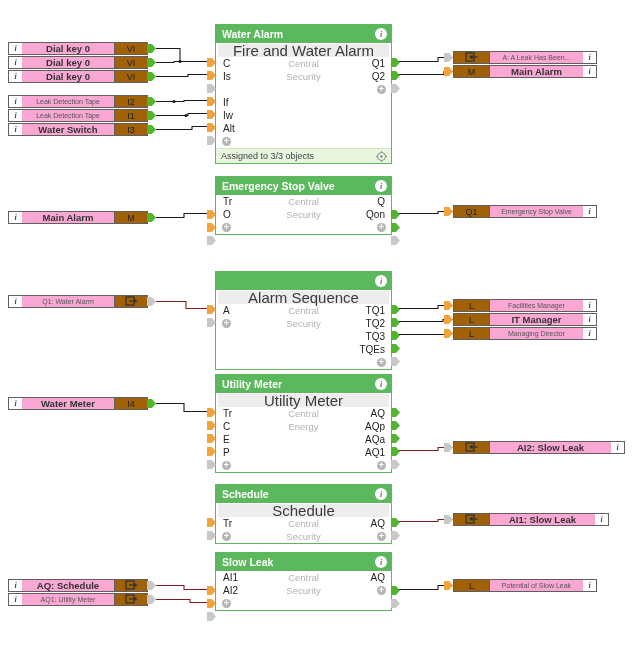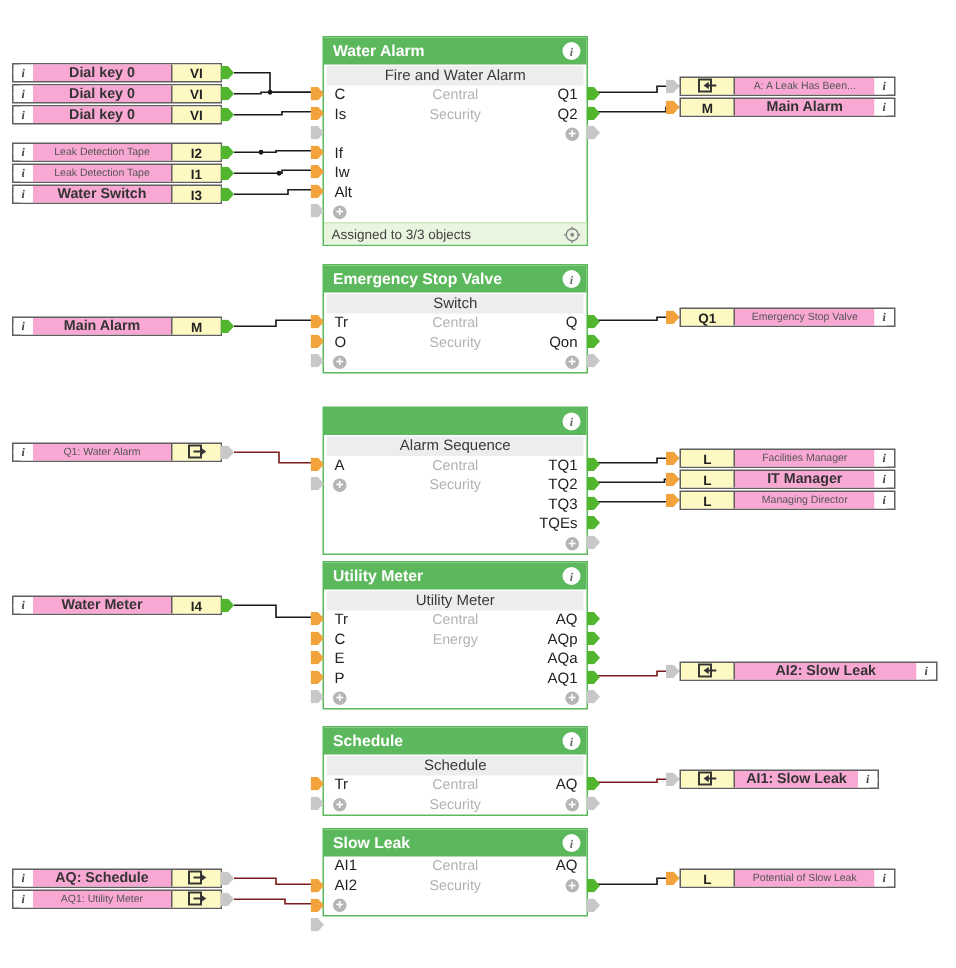--- a/index.html
+++ b/index.html
@@ -14,41 +14,41 @@
   .ionode{position:absolute;height:13px;display:flex;z-index:2;
     border:1px solid #5f5f5f;background:#fff;box-sizing:border-box;}
   .cap{width:13px;background:#fff;color:#444;font:italic bold 8px "Liberation Serif",serif;
     display:flex;align-items:center;justify-content:center;flex:0 0 auto;}
   .cap.l{border-radius:7px 0 0 7px;}
   .cap.r{border-radius:0 7px 7px 0;}
   .lbl{flex:1 1 auto;background:#f9a8d4;display:flex;align-items:center;
     justify-content:center;color:#333;font-weight:bold;font-size:9.5px;
     white-space:nowrap;overflow:hidden;}
   .lbl.sm{font-size:7px;font-weight:normal;color:#555;}
-  .typ{flex:0 0 auto;background:#fef9c3;display:flex;align-items:center;
-    justify-content:center;color:#222;font-weight:bold;font-size:9px;}
+  .typ{flex:0 0 auto;background:#a16207;display:flex;align-items:center;
+    justify-content:center;color:#222;font-weight:normal;font-size:9px;}
   .typ.lft{width:32px;border-left:1px solid #5f5f5f;}
   .typ.rgt{width:35px;border-right:1px solid #5f5f5f;}
   
   .pin{position:absolute;width:9px;height:9px;z-index:3;
     clip-path:polygon(0 0,55% 0,100% 50%,55% 100%,0 100%);}
   .pin.green{background:var(--pin-green);}
   .pin.orange{background:var(--pin-orange);}
   .pin.gray{background:var(--pin-gray);}
   
   .block{position:absolute;width:177px;background:#fff;z-index:2;
     border:1px solid var(--header-green);box-sizing:border-box;}
   .bheader{height:18px;background:var(--header-green);display:flex;
     align-items:center;position:relative;}
   .btitle{color:#fff;font-weight:bold;font-size:10.5px;padding-left:6px;white-space:nowrap;}
   .binfo{position:absolute;right:4px;top:3px;width:12px;height:12px;border-radius:50%;
     background:#fff;color:#666;font:italic bold 8px "Liberation Serif",serif;
     display:flex;align-items:center;justify-content:center;}
   .bsub{height:13px;margin:1px 2px 0 2px;background:#ededed;color:#3a3a3a;
-    font-size:10px;display:flex;align-items:center;justify-content:center;}
+    font-size:15px;display:flex;align-items:center;justify-content:center;}
   .brow{position:relative;height:13px;}
   .inlbl{position:absolute;left:7px;top:0;font-size:10px;color:#222;line-height:13px;}
   .outlbl{position:absolute;right:6px;top:0;font-size:10px;color:#222;line-height:13px;}
   .ctrlbl{position:absolute;left:0;right:0;text-align:center;font-size:9.5px;
     color:#b3b3b3;line-height:13px;}
   .plus{position:absolute;top:2px;width:9px;height:9px;border-radius:50%;
     background:#b5b5b5;color:#fff;font-size:9px;line-height:8px;text-align:center;
     font-weight:bold;cursor:pointer;}
   .plus.l{left:6px;} .plus.r{right:5px;}
   .bfooter{height:14px;background:#e9f5df;border-top:1px solid #cfe7bd;
@@ -228,21 +228,20 @@
       <div class="pin gray" style="left: 391px; top: 84px;"></div>
       <div class="pin orange" style="left: 207px; top: 97px;"></div>
       <div class="pin orange" style="left: 207px; top: 110px;"></div>
       <div class="pin orange" style="left: 207px; top: 123px;"></div>
       <div class="pin gray" style="left: 207px; top: 136px;"></div>
       <div class="block" style="left: 215px; top: 176px;">
         <div class="bheader">
           <span class="btitle">Emergency Stop Valve</span>
           <span class="binfo">i</span>
         </div>
-        <div class="bsub">Switch</div>
         <div class="brow">
           <span class="inlbl">Tr</span>
           <span class="ctrlbl">Central</span>
           <span class="outlbl">Q</span>
         </div>
         <div class="brow">
           <span class="inlbl">O</span>
           <span class="ctrlbl">Security</span>
           <span class="outlbl">Qon</span>
         </div>
@@ -422,21 +421,21 @@
           <svg width="13" height="11" viewBox="0 0 13 11">
             <rect x="1" y="1" width="8" height="8" fill="none" stroke="#333" stroke-width="1.3"></rect>
             <line x1="6" y1="5" x2="12.5" y2="5" stroke="#333" stroke-width="1.3"></line>
             <path d="M7.5 2.5 L4 5 L7.5 7.5 Z" fill="#333"></path>
           </svg>
         </div>
         <div class="lbl">AI2: Slow Leak</div>
         <div class="cap r">i</div>
       </div>
       <div class="pin gray" style="left: 444px; top: 443px;"></div>
-      <div class="ionode" style="left: 453px; top: 513px; width: 133px; justify-content: flex-end;">
+      <div class="ionode" style="left: 453px; top: 513px; width: 156px; justify-content: flex-end;">
         <div class="typ rgt refico">
           <svg width="13" height="11" viewBox="0 0 13 11">
             <rect x="1" y="1" width="8" height="8" fill="none" stroke="#333" stroke-width="1.3"></rect>
             <line x1="6" y1="5" x2="12.5" y2="5" stroke="#333" stroke-width="1.3"></line>
             <path d="M7.5 2.5 L4 5 L7.5 7.5 Z" fill="#333"></path>
           </svg>
         </div>
         <div class="lbl">AI1: Slow Leak</div>
         <div class="cap r">i</div>
       </div>

